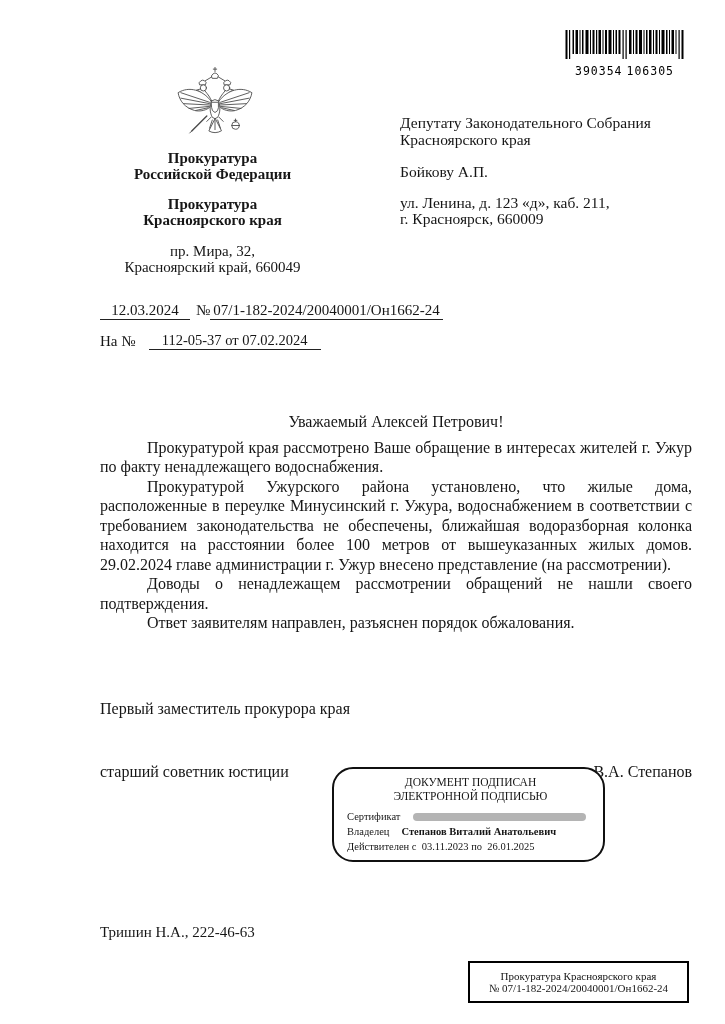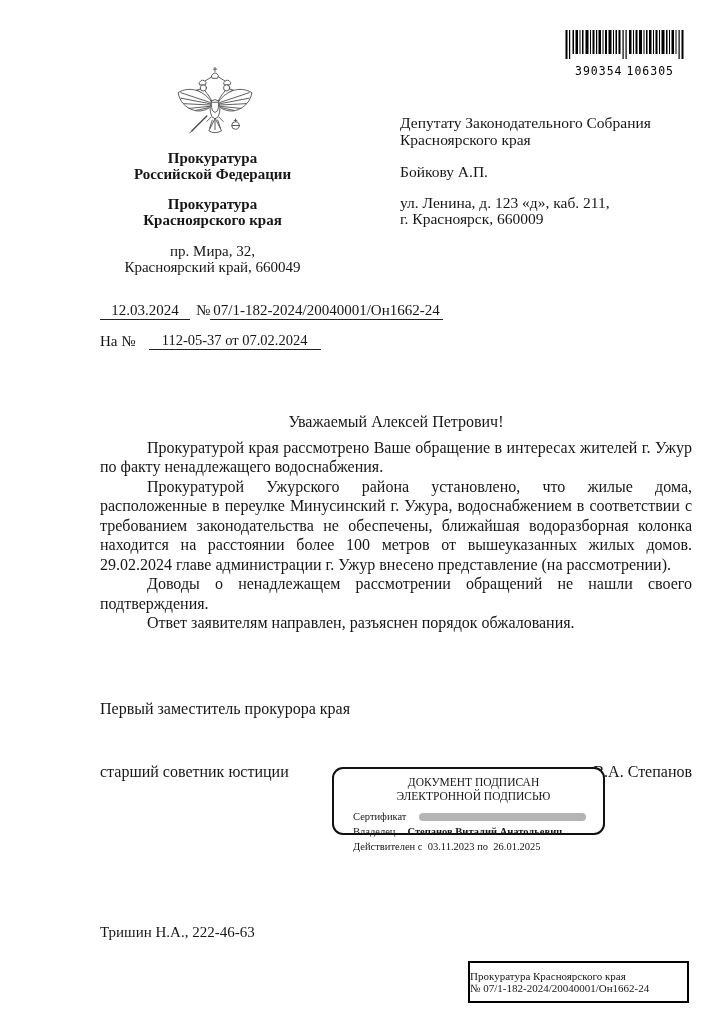--- a/index.html
+++ b/index.html
@@ -40,35 +40,35 @@
             font-size:16px;line-height:19.5px;}
   .salutation{text-align:center;margin-bottom:6px;}
   .bodytext p{margin:0;text-align:justify;text-indent:47px;}
 
   
   .sig-row1{position:absolute;left:100px;top:700px;font-size:16px;}
   .sig-row2{position:absolute;left:100px;top:763px;width:592px;font-size:16px;
             display:flex;justify-content:space-between;}
 
   
-  .stamp{position:absolute;left:332px;top:767px;width:273px;height:68px;
-         border:2.5px solid #101010;border-radius:11px;box-sizing:border-box;
-         padding:5px 9px 0 19px;background:#fff;}
+  .stamp{position:absolute;left:332px;top:767px;width:273px;height:95px;
+         border:2.5px solid #101010;border-radius:21px;box-sizing:border-box;
+         padding:5px 9px 0 13px;background:#fff;}
   .stamp-title{text-align:center;font-size:11.5px;line-height:13.5px;margin-top:2px;}
   .stamp-row{font-size:10.5px;line-height:12px;margin-top:3px;display:flex;align-items:center;gap:8px;}
   .stamp-row.first{margin-top:8px;}
   .redact{flex:1;height:8px;background:#b4b4b4;border-radius:4px;
           margin-left:5px;margin-right:8px;max-width:195px;}
   .owner-name{font-weight:bold;margin-left:4px;}
   .validity-line{white-space:pre;}
 
   
   .executor{position:absolute;left:100px;top:924px;font-size:15px;}
   .regbox{position:absolute;left:468px;top:961px;width:221px;height:42px;
-          border:2px solid #000;box-sizing:border-box;text-align:left;
+          border:2px solid #000;box-sizing:border-box;text-align:center;
           font-size:11px;display:flex;flex-direction:column;justify-content:center;
           gap:0;background:#fff;}
 </style>
 </head>
 <body>
 
 <div class="page">
 
   <div class="barcode">
     <svg width="125" height="30" viewBox="0 0 124 30">

